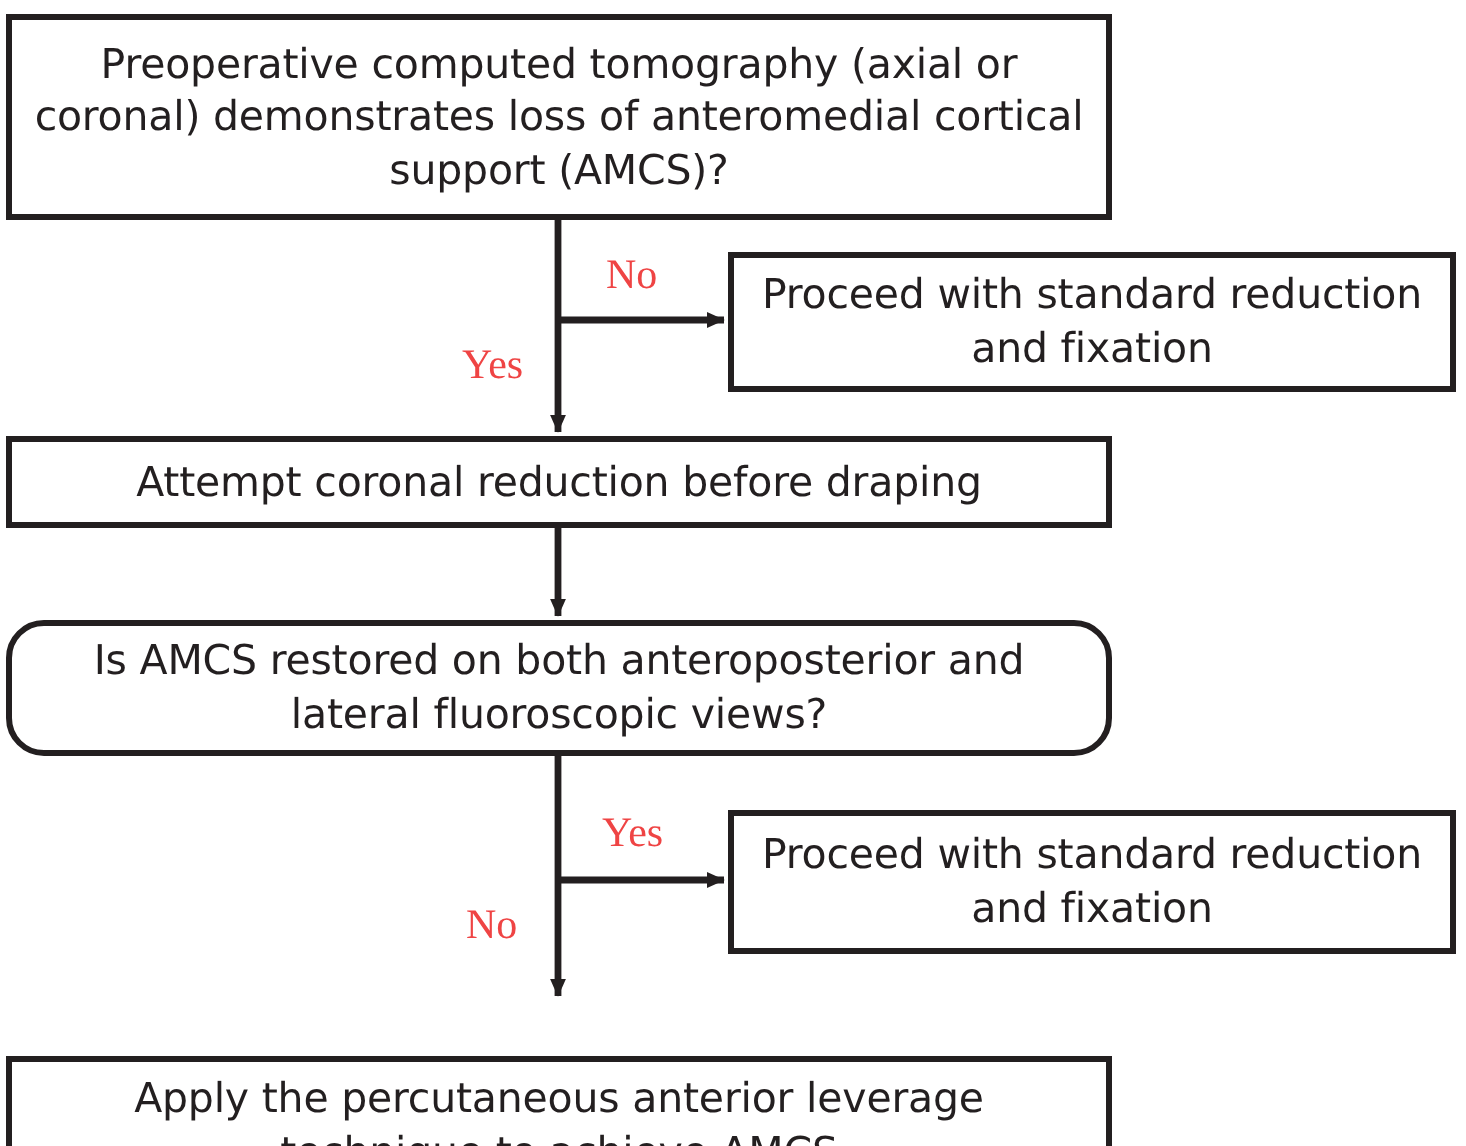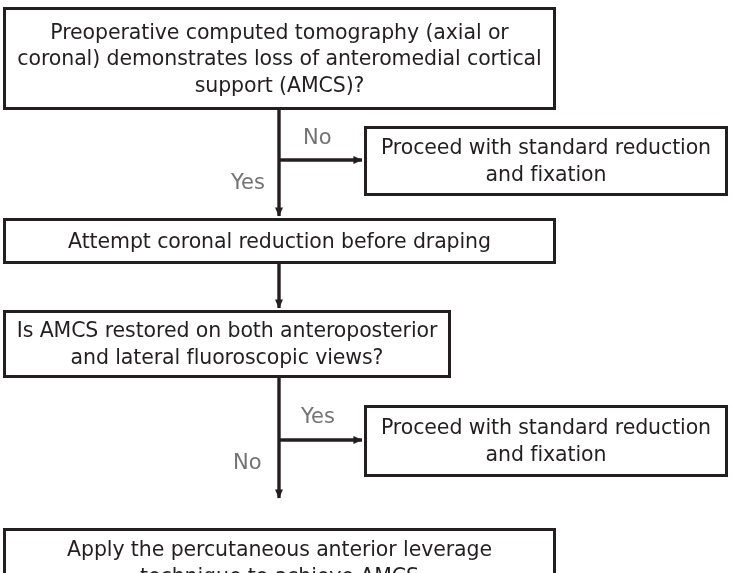--- a/index.html
+++ b/index.html
@@ -34,38 +34,39 @@
     padding: 2px 10px;
     color: #231f20;
   }
   .node .txt {
     display: block;
     width: 100%;
   }
   .edge-label {
     position: absolute;
     font-size: 21px;
-    color: #737373;
+    color: #ef4444;
     line-height: 1;
     white-space: nowrap;
+    font-family: Liberation Serif, serif;
   }
   svg.conn {
     position: absolute;
     left: 0;
     top: 0;
     width: 733px;
     height: 573px;
     overflow: visible;
     pointer-events: none;
   }
   
   #node-ct      { left: 3px;   top: 7px;   width: 553px; height: 103px; }
   #node-std1    { left: 364px; top: 126px; width: 364px; height: 70px; }
   #node-closed  { left: 3px;   top: 218px; width: 553px; height: 46px; }
-  #node-amcs-q  { left: 3px;   top: 310px; width: 448px; height: 68px; }
+  #node-amcs-q  { left: 3px;   top: 310px; width: 553px; height: 68px; border-radius: 19px; }
   #node-std2    { left: 364px; top: 405px; width: 364px; height: 72px; }
   #node-leverage{ left: 3px;   top: 528px; width: 553px; height: 70px; }
 
   
   #lbl-no-1  { left: 303px; top: 127px; }
   #lbl-yes-1 { left: 231px; top: 172px; }
   #lbl-yes-2 { left: 301px; top: 406px; }
   #lbl-no-2  { left: 233px; top: 452px; }
 </style>
 </head>

